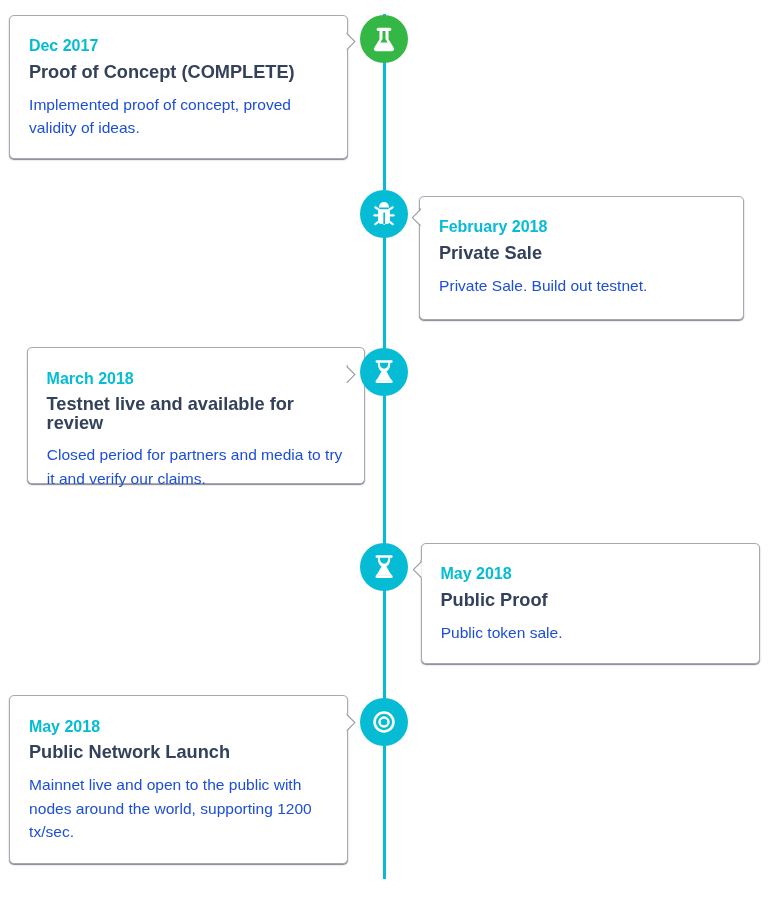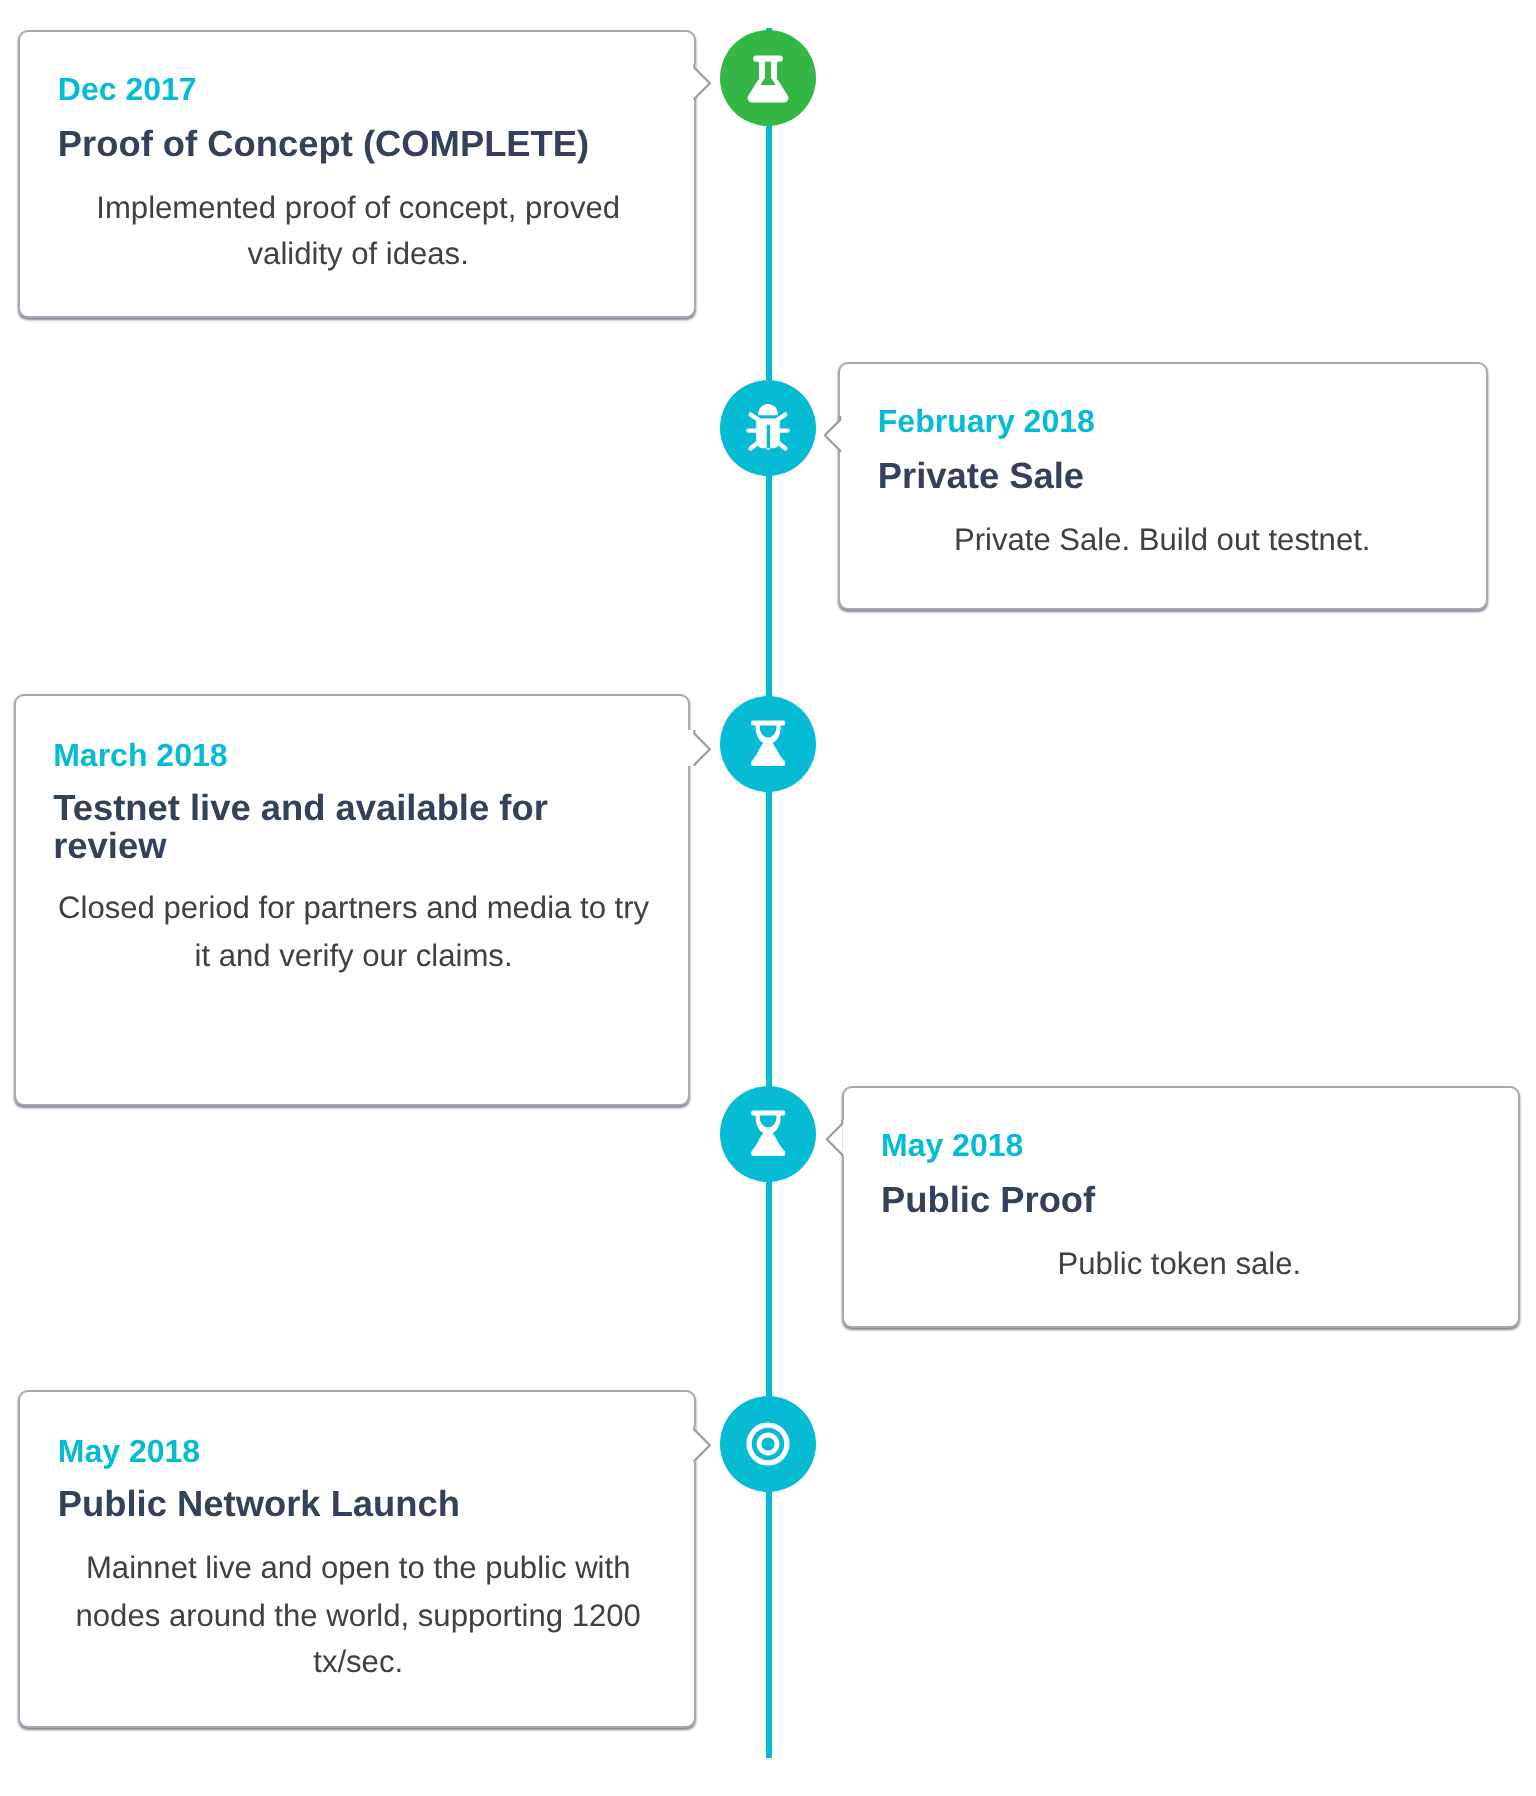--- a/index.html
+++ b/index.html
@@ -32,21 +32,21 @@
   .date {
     position:absolute; left:18.6px; font-size:16px; font-weight:bold;
     color:#06bcd4; white-space:nowrap; line-height:16px;text-align:right;
   }
   .title {
     position:absolute; left:18.6px; font-size:18.2px; font-weight:bold;
     color:#33415b; line-height:19px;
   }
   .body {
     position:absolute; left:18.8px; font-size:15.55px; font-weight:400;
-    color:#404040; line-height:23.4px;text-align:center;
+    color:#1d4ed8; line-height:23.4px;
   }
 
   .notch { position:absolute; display:block; }
 </style>
 </head>
 <body>
 
 <div id="stage">
 
   <div class="spine"></div>
@@ -59,21 +59,21 @@
   <svg class="notch" style="left:343.0px; top:32.3px;" width="14" height="18" viewBox="0 0 14 18">
     <rect x="0" y="0" width="4.95" height="18" fill="#ffffff"></rect>
     <path d="M4.2 -1 L4.2 1.9 L11.9 9.6 L4.2 17.3 L4.2 19" fill="#ffffff" stroke="#9b9aa7" stroke-width="1.1" stroke-linejoin="miter"></path>
   </svg>
   <div class="node complete" style="left:359.5px; top:15.0px;">
     <svg width="48" height="48" viewBox="0 0 48 48">
       <path fill="#ffffff" fill-rule="evenodd" d="M18.3 12.7 h11.5 a1.6 1.6 0 0 1 1.6 1.6 a1.6 1.6 0 0 1 -1.6 1.6 h-1.3 v8.4 L33.9 32.9 a2.2 2.2 0 0 1 0.0 2.2 a2.2 2.2 0 0 1 -1.9 1.1 h-16.0 a2.2 2.2 0 0 1 -1.9 -1.1 a2.2 2.2 0 0 1 0.0 -2.2 L19.5 24.3 v-8.4 h-1.3 a1.6 1.6 0 0 1 -1.6 -1.6 a1.6 1.6 0 0 1 1.6 -1.6 z M22.5 15.9 v8.0 l-2.3 3.6 h7.6 l-2.3 -3.6 v-8.0 z"></path>
     </svg>
   </div>
 
-  <div class="card" style="left:419.3px; top:181px; width:324.4px; height:123.7px;">
+  <div class="card" style="left:419.3px; top:196px; width:324.4px; height:123.7px;">
     <div class="date" style="top:22.4px;">February 2018</div>
     <div class="title" style="top:46.9px; width:284px;">Private Sale</div>
     <div class="body" style="top:76.9px; width:284px;">Private Sale. Build out testnet.</div>
   </div>
   <svg class="notch" style="left:411.7px; top:207.7px;" width="14" height="18" viewBox="0 0 14 18">
     <rect x="8.2" y="0" width="5.8" height="18" fill="#ffffff"></rect>
     <path d="M8.1 -1 L8.1 1.9 L0.4 9.6 L8.1 17.3 L8.1 19" fill="#ffffff" stroke="#9b9aa7" stroke-width="1.1" stroke-linejoin="miter"></path>
   </svg>
   <div class="node" style="left:359.5px; top:190.4px;">
     <svg width="48" height="48" viewBox="0 0 48 48">
@@ -83,21 +83,21 @@
         <path d="M19.4 31.0 L15.3 34.2"></path>
         <path d="M28.8 19.9 L32.6 17.3"></path>
         <path d="M29.4 25.3 L33.7 25.3"></path>
         <path d="M28.6 31.0 L32.7 34.2"></path>
       </g>
       <path fill="#ffffff" d="M24.0 12.0 a5.0 5.0 0 0 1 5.0 5.0 v0.6 h-10 v-0.6 A5.0 5.0 0 0 1 24.0 12.0 z"></path>
       <path fill="#ffffff" fill-rule="evenodd" d="M18.1 19.2 h11.8 v10.7 q0 3.9 -3.1 4.2 h-5.6 q-3.1 -0.3 -3.1 -4.2 z M23.35 22.4 h1.7 v12.4 h-1.7 z"></path>
     </svg>
   </div>
 
-  <div class="card" style="left:7px; top:347.3px; width:338.4px; height:206px;">
+  <div class="card" style="left:27px; top:347.3px; width:338.4px; height:137px;">
     <div class="date" style="top:22.4px;">March 2018</div>
     <div class="title" style="top:46.9px; width:290px;">Testnet live and available for review</div>
     <div class="body" style="top:95.2px; width:300px;">Closed period for partners and media to try it and verify our claims.</div>
   </div>
   <svg class="notch" style="left:343.0px; top:365.1px;" width="14" height="18" viewBox="0 0 14 18">
     <rect x="0" y="0" width="4.95" height="18" fill="#ffffff"></rect>
     <path d="M4.2 -1 L4.2 1.9 L11.9 9.6 L4.2 17.3 L4.2 19" fill="#ffffff" stroke="#9b9aa7" stroke-width="1.1" stroke-linejoin="miter"></path>
   </svg>
   <div class="node" style="left:359.5px; top:347.9px;">
     <svg width="48" height="48" viewBox="0 0 48 48">

